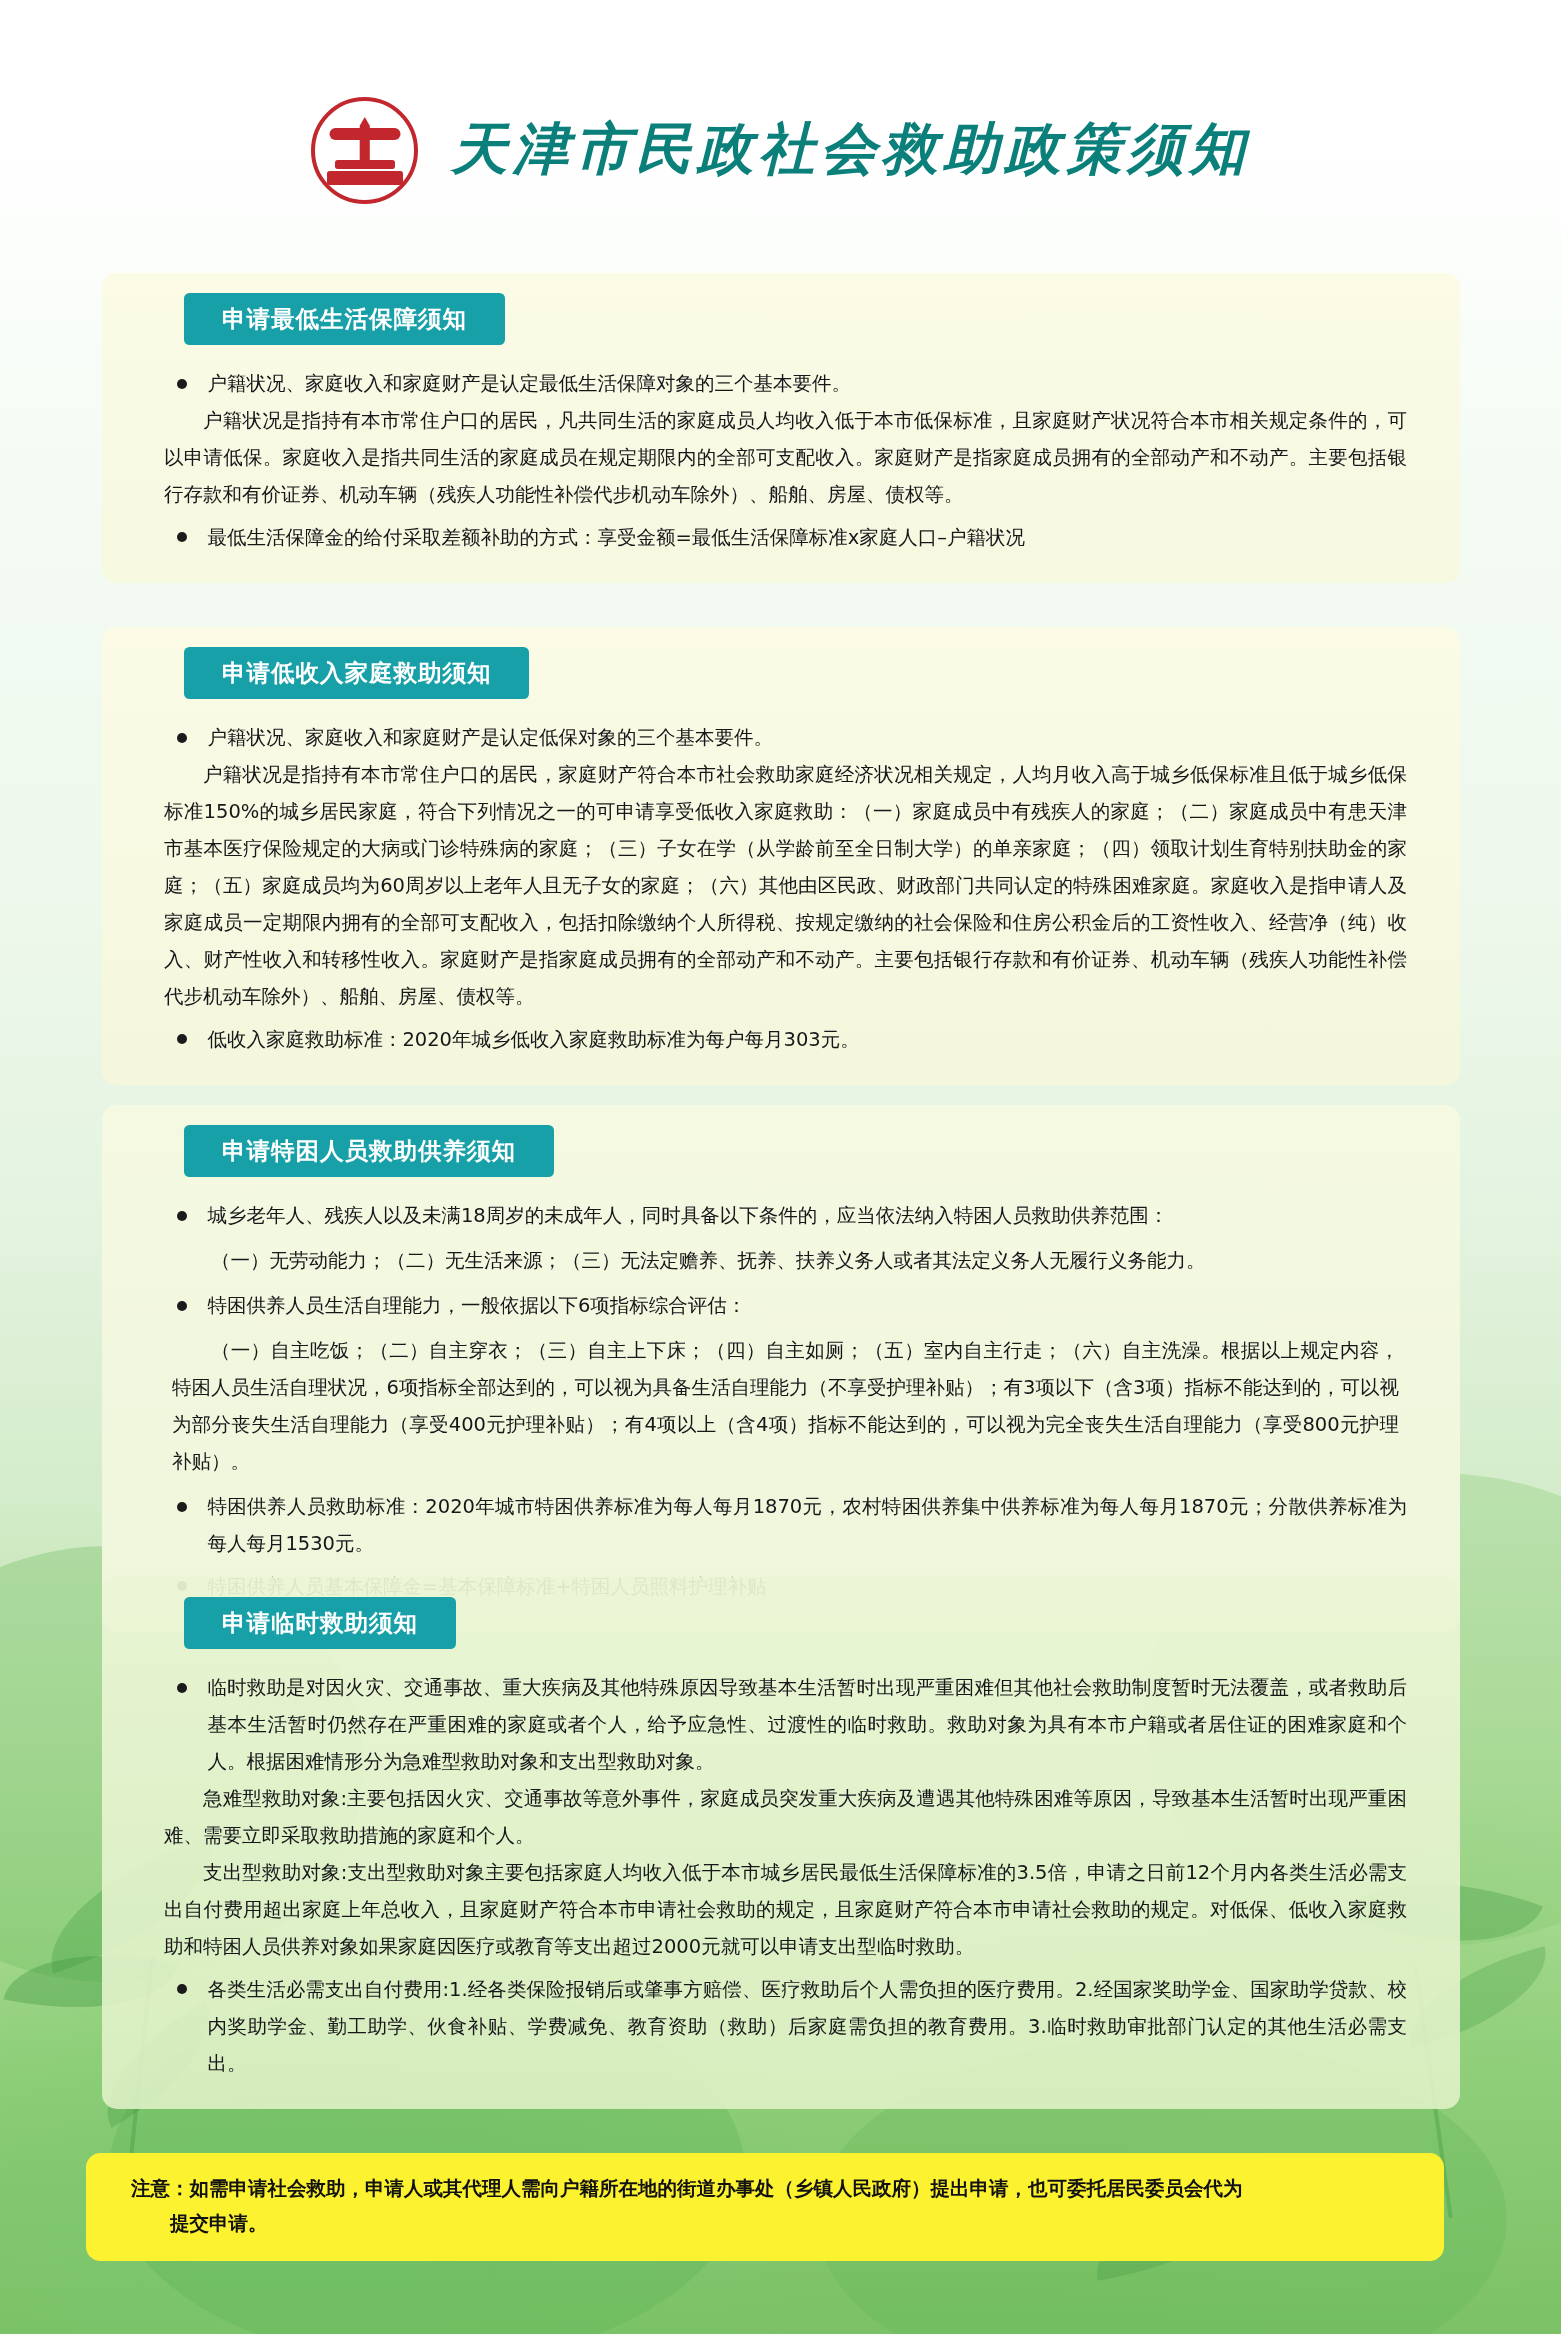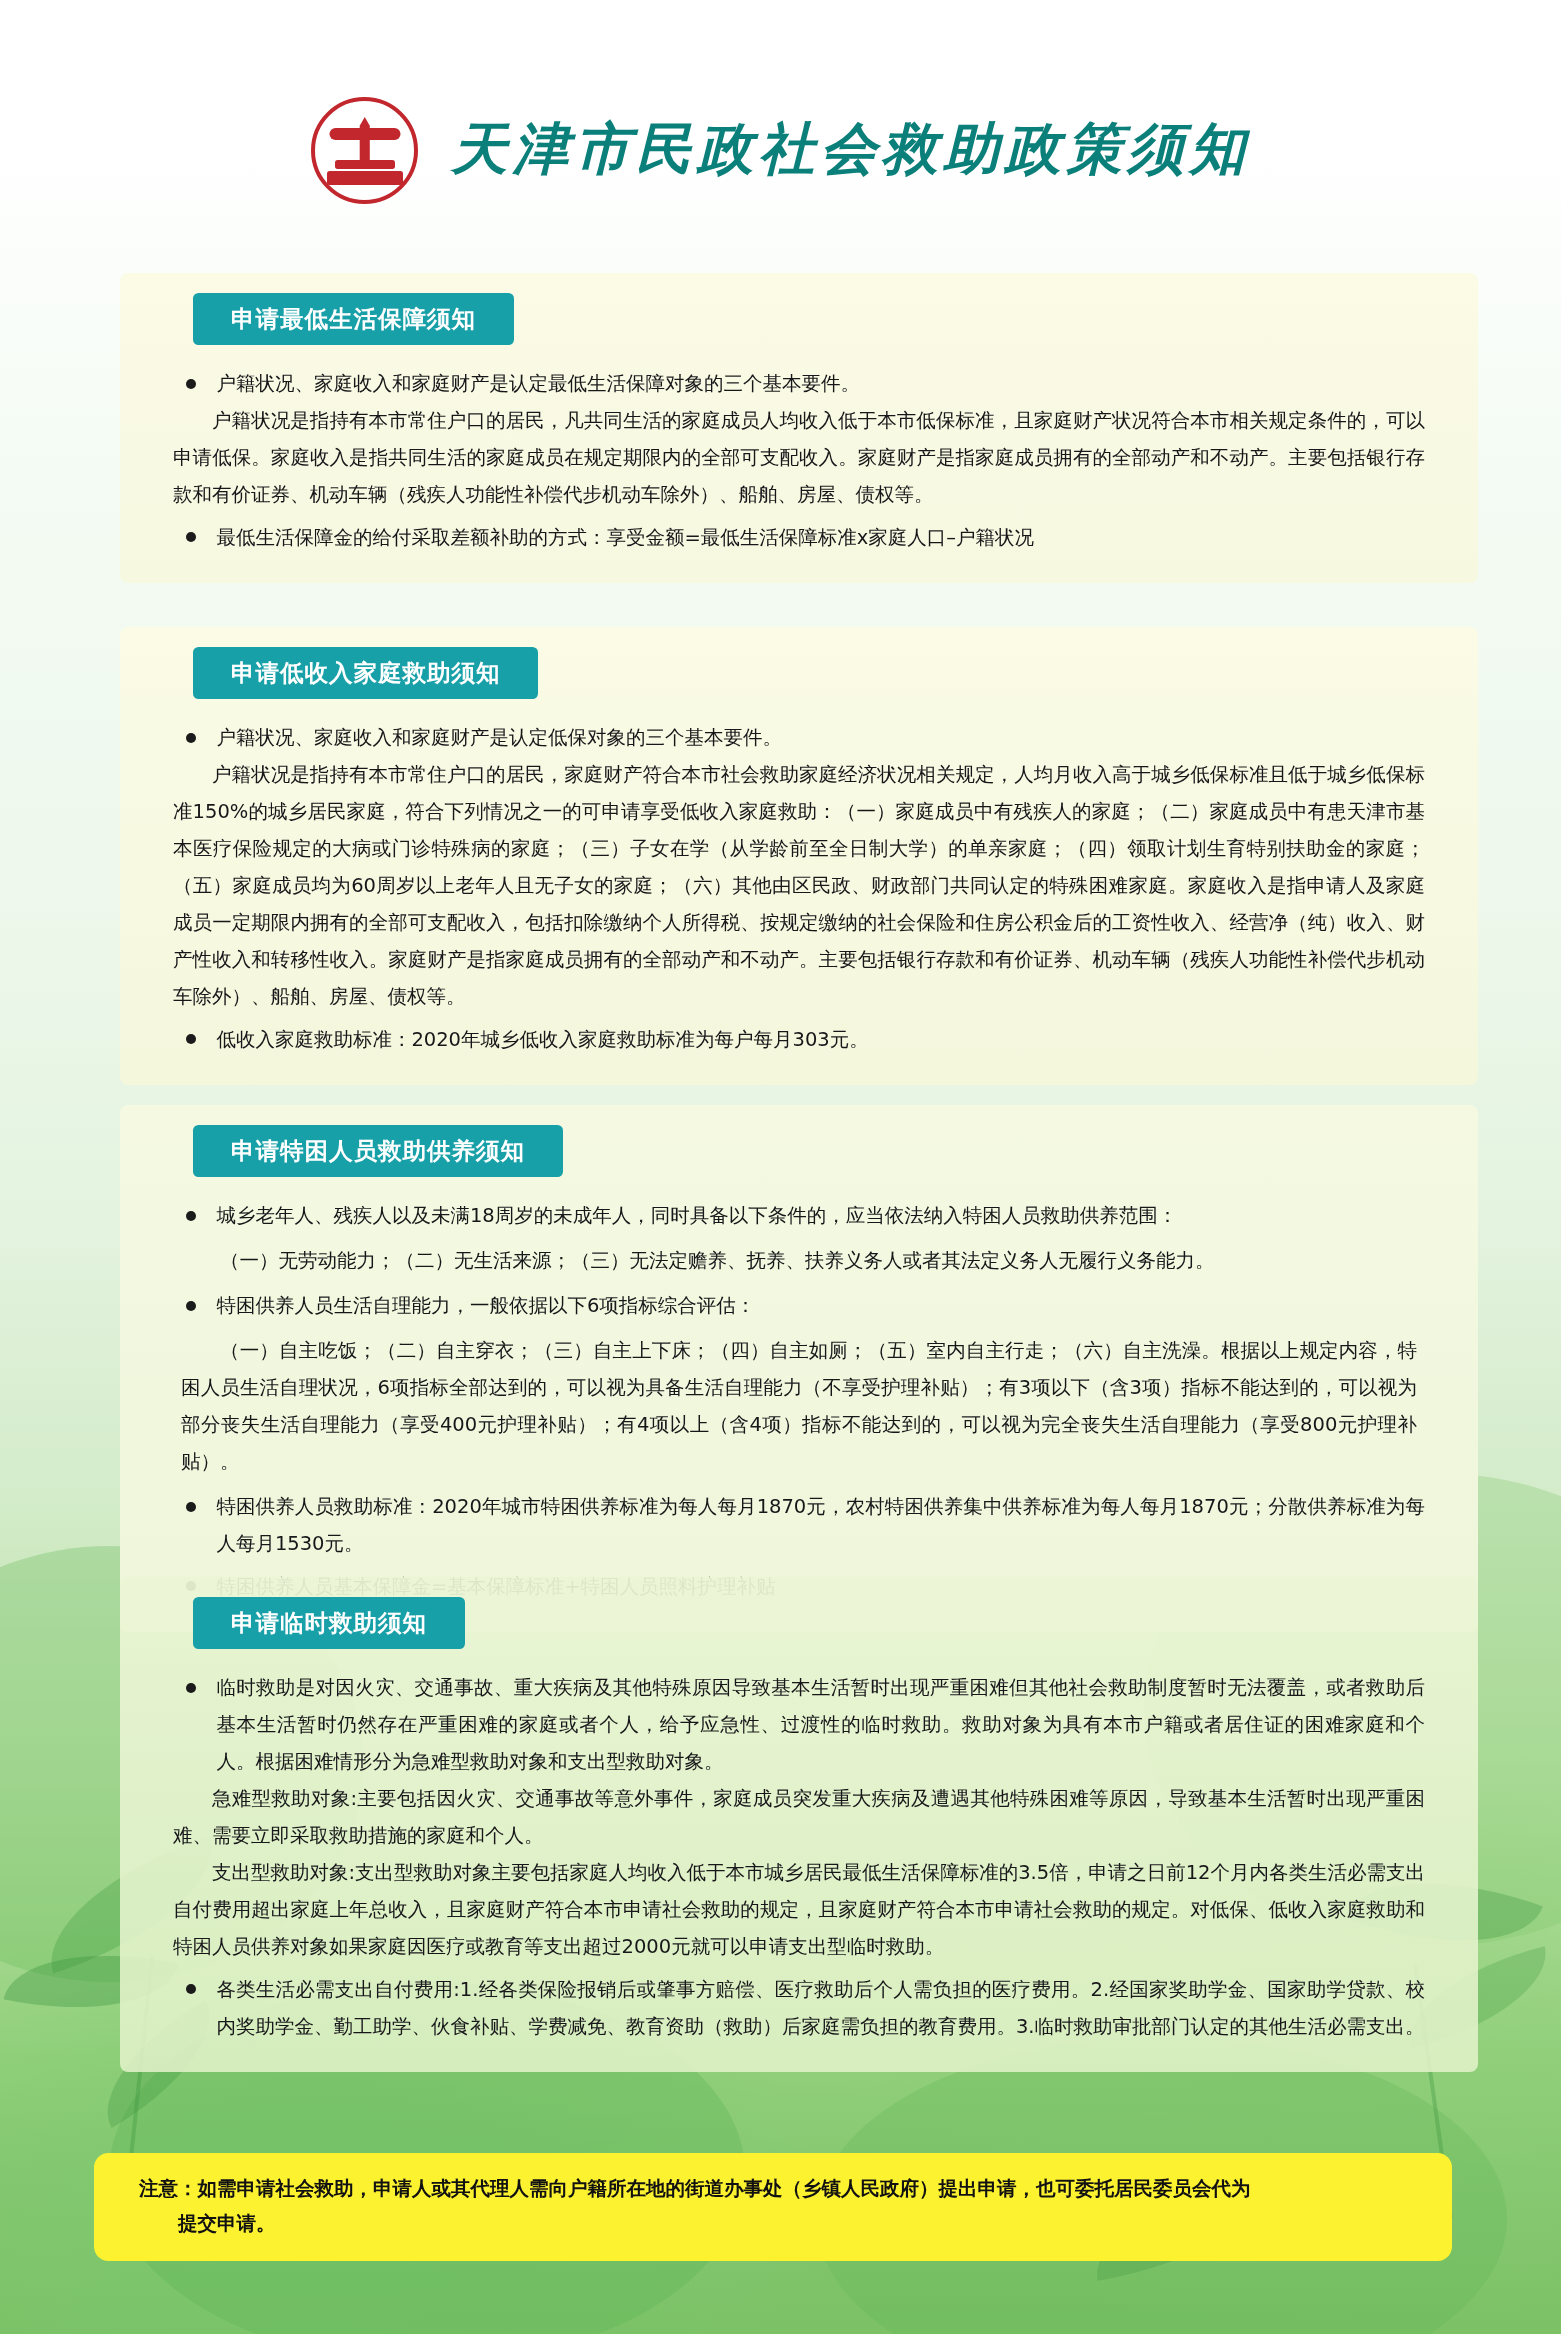--- a/index.html
+++ b/index.html
@@ -134,24 +134,25 @@
     font-weight: bold;
     font-style: italic;
     letter-spacing: 5.5px;
     color: #0b7f7a;
     white-space: nowrap;
   }
 
   
   .section {
     position: absolute;
-    left: 120px;
+    left: 102px;
     width: 1358px;
-    border-radius: 8px;
+    border-radius: 15px;
     box-sizing: border-box;
+    padding-left: 9px;
   }
   .sec1 { top: 273px;  background: linear-gradient(to bottom, #fbfbe6, #f7f8e0); }
   .sec2 { top: 627px;  background: linear-gradient(to bottom, #fbfbe6, #f4f7dc); }
   .sec3 { top: 1105px; background: linear-gradient(to bottom, #f5f9e2, #eef6da); }
   .sec4 { top: 1577px; background: linear-gradient(to bottom, rgba(236,246,214,0.93), rgba(225,242,200,0.88)); }
 
   .sec-head {
     display: inline-block;
     margin: 20px 0 0 73px;
     padding: 10px 38px;
@@ -196,21 +197,21 @@
     margin: 0;
   }
   .sub {
     text-indent: 2em;
     text-align: justify;
     text-justify: inter-ideograph;
     margin: 8px;
   }
   .note {
     position: absolute;
-    left: 94px;
+    left: 86px;
     top: 2153px;
     width: 1358px;
     background: #fdf230;
     border-radius: 14.5px;
     box-sizing: border-box;
     padding: 18px 69px 20px 45px;
     font-size: 19.5px;
     line-height: 35px;
     font-weight: bold;
     color: #111;

